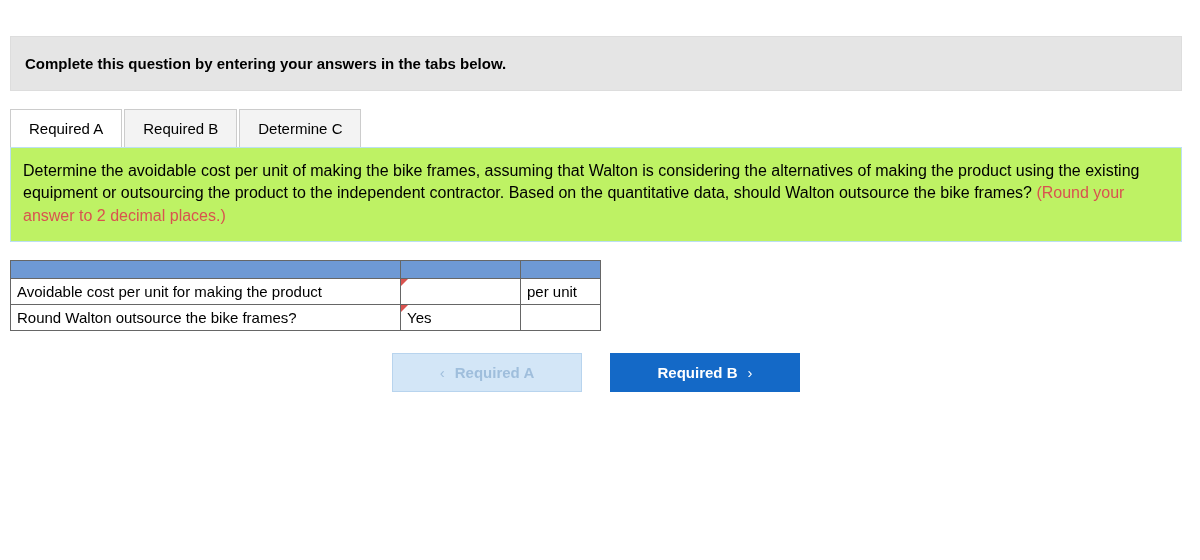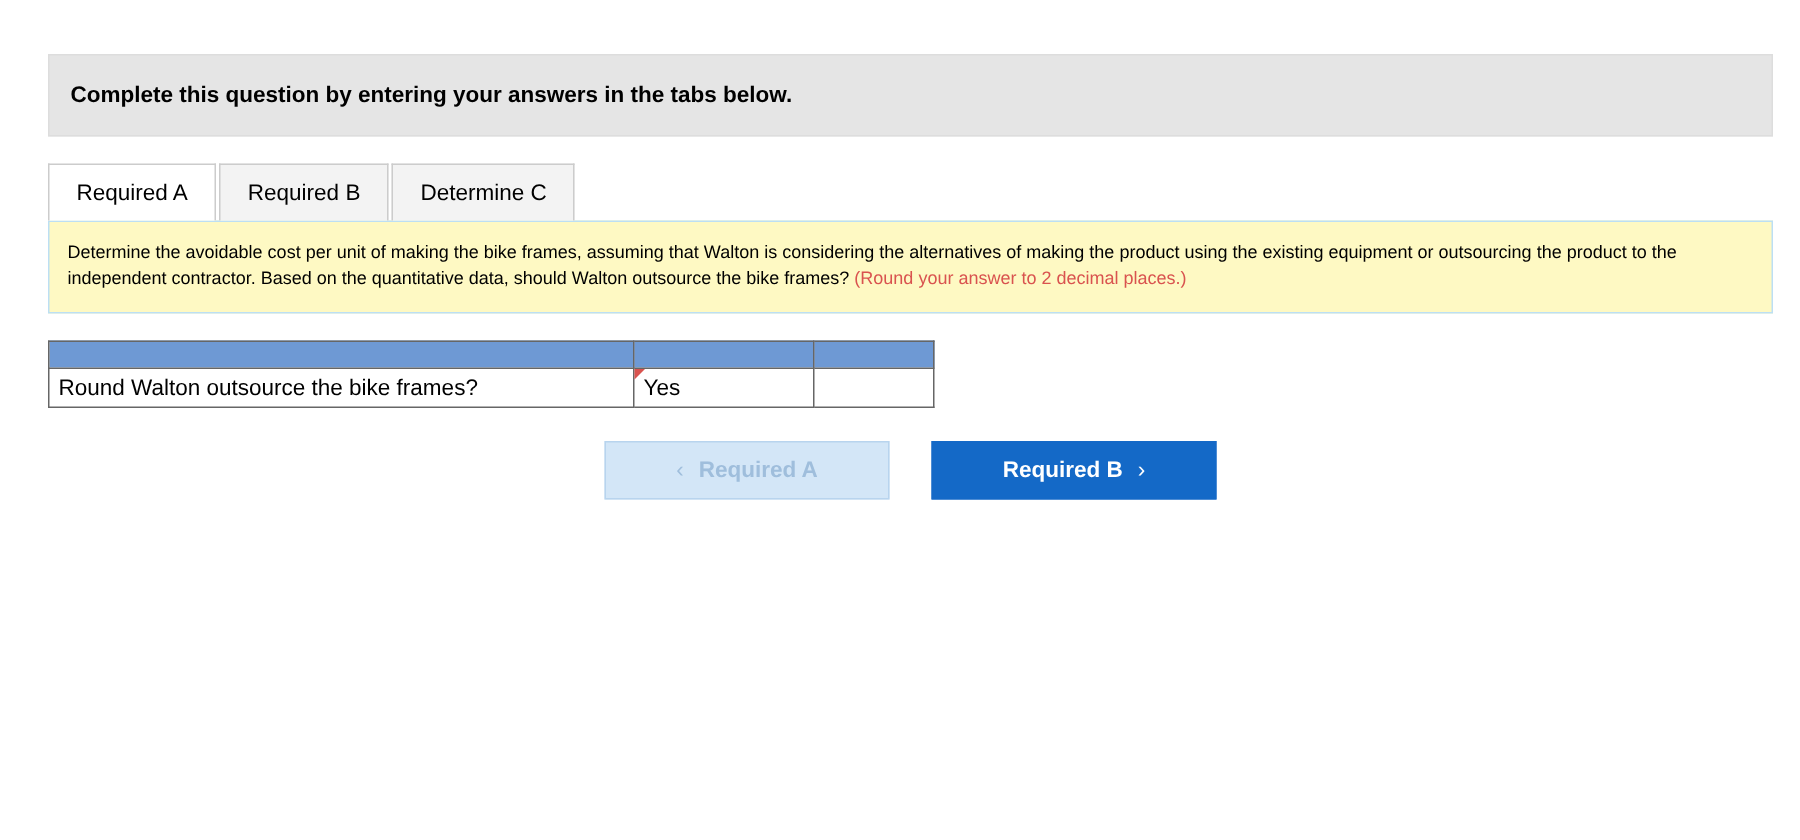--- a/index.html
+++ b/index.html
@@ -5,21 +5,21 @@
   * { box-sizing: border-box; }
   body {
     margin: 0;
     padding: 0;
     font-family: Arial, Helvetica, sans-serif;
     background: #fff;
     width: 1200px;
     height: 560px;
   }
   .outer {
-    padding: 36px 18px 0 32px;
+    padding: 36px 18px 0 10px;
   }
   .instruction-bar {
     background: #e5e5e5;
     border: 1px solid #ddd;
     padding: 18px 14px;
     font-weight: bold;
     font-size: 15px;
   }
   .tabs {
     display: flex;
@@ -31,24 +31,24 @@
     border-bottom: none;
     padding: 10px 18px;
     font-size: 15px;
     background: #fff;
     cursor: pointer;
   }
   .tab.inactive {
     background: #f3f3f3;
   }
   .question-box {
-    background: #fef9c3;
+    background: #bef264;
     border: 1px solid #bcdff4;
     padding: 12px 12px 14px 12px;
-    font-size: 12px;
+    font-size: 16px;
     line-height: 1.4;
   }
   .question-box .note {
     color: #d9534f;
   }
   .answer-table {
     border-collapse: collapse;
     margin-top: 18px;
     border: 1px solid #666;
   }
@@ -127,20 +127,28 @@
   </div>
 
   <table class="answer-table">
     <tbody>
         <tr class="hdr-row">
       <td class="col-label"></td>
       <td class="col-input"></td>
       <td class="col-unit"></td>
     </tr>
     <tr>
+      <td class="col-label">Avoidable cost per unit for making the product</td>
+      <td class="col-input ans-input">
+        <span class="tri"></span>
+        <span></span>
+      </td>
+      <td class="col-unit">per unit</td>
+    </tr>
+    <tr>
       <td class="col-label">Round Walton outsource the bike frames?</td>
       <td class="col-input ans-input">
         <span class="tri"></span>
         <span>Yes</span>
       </td>
       <td class="col-unit"></td>
     </tr>
   </tbody>
     </table>
 

